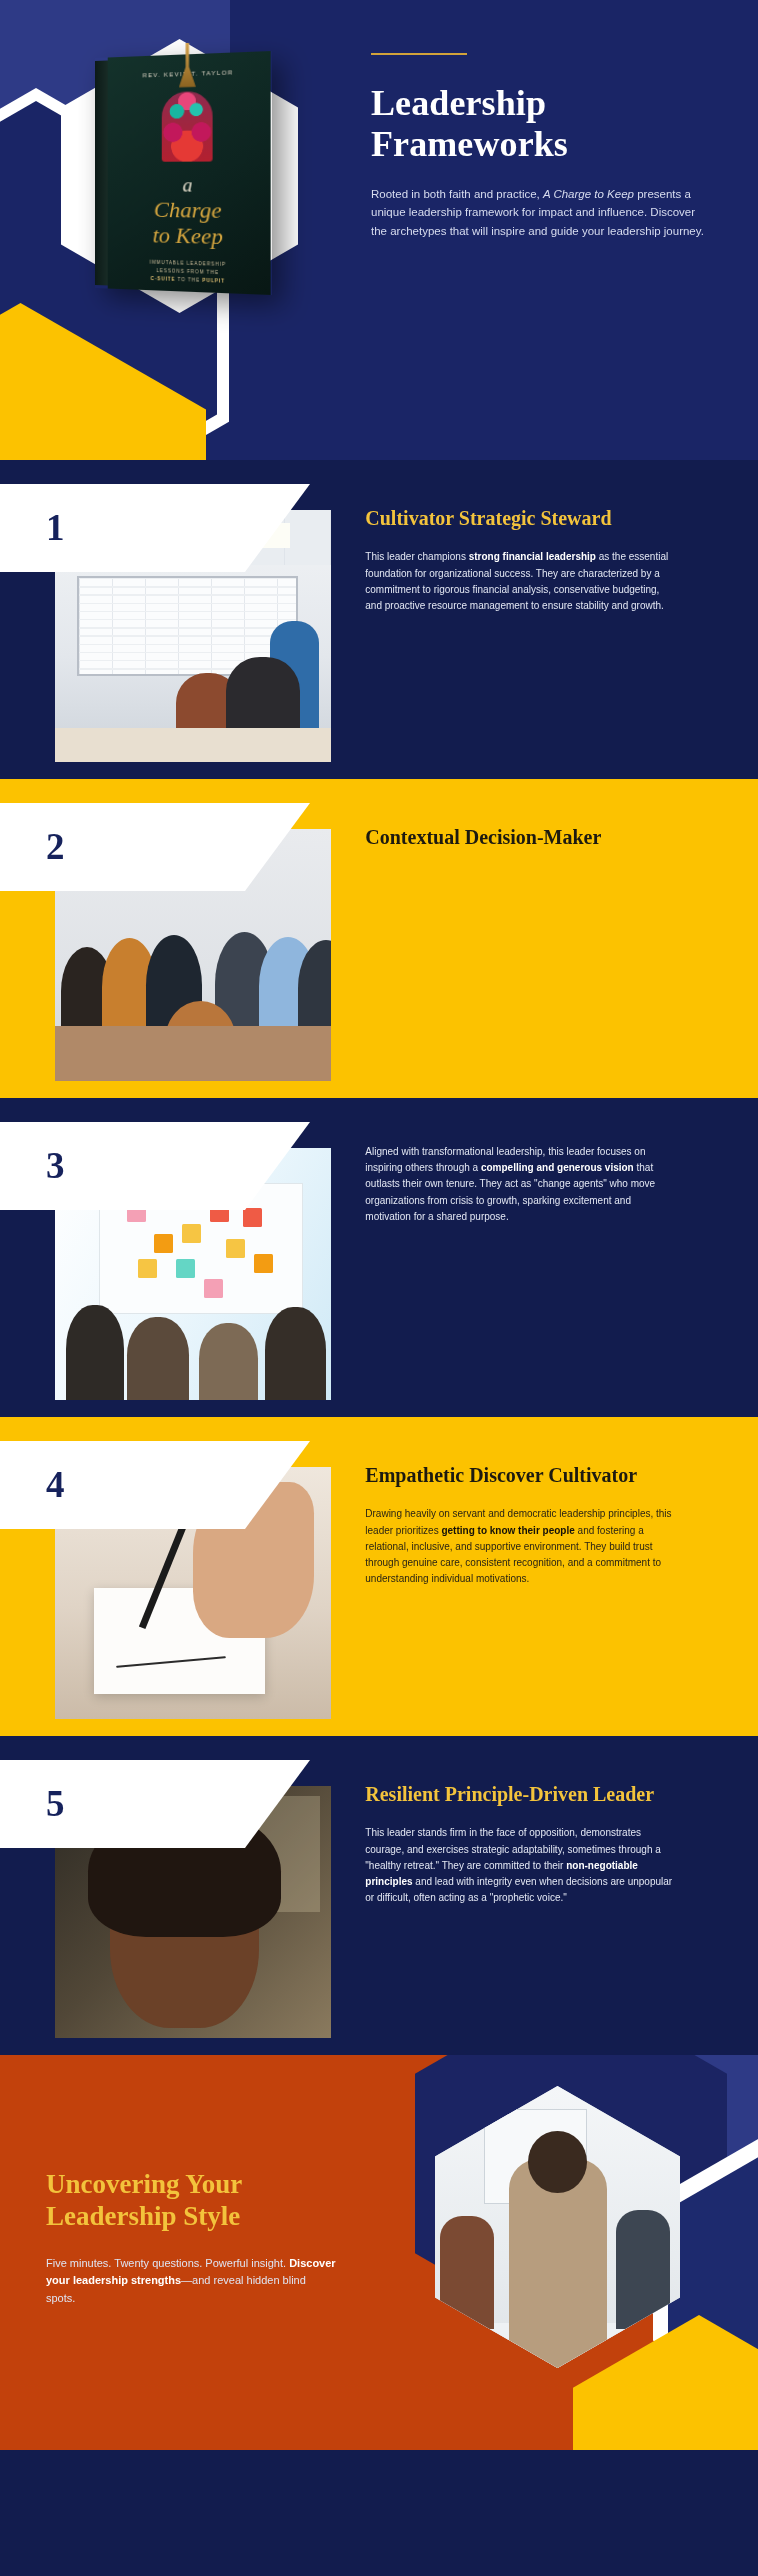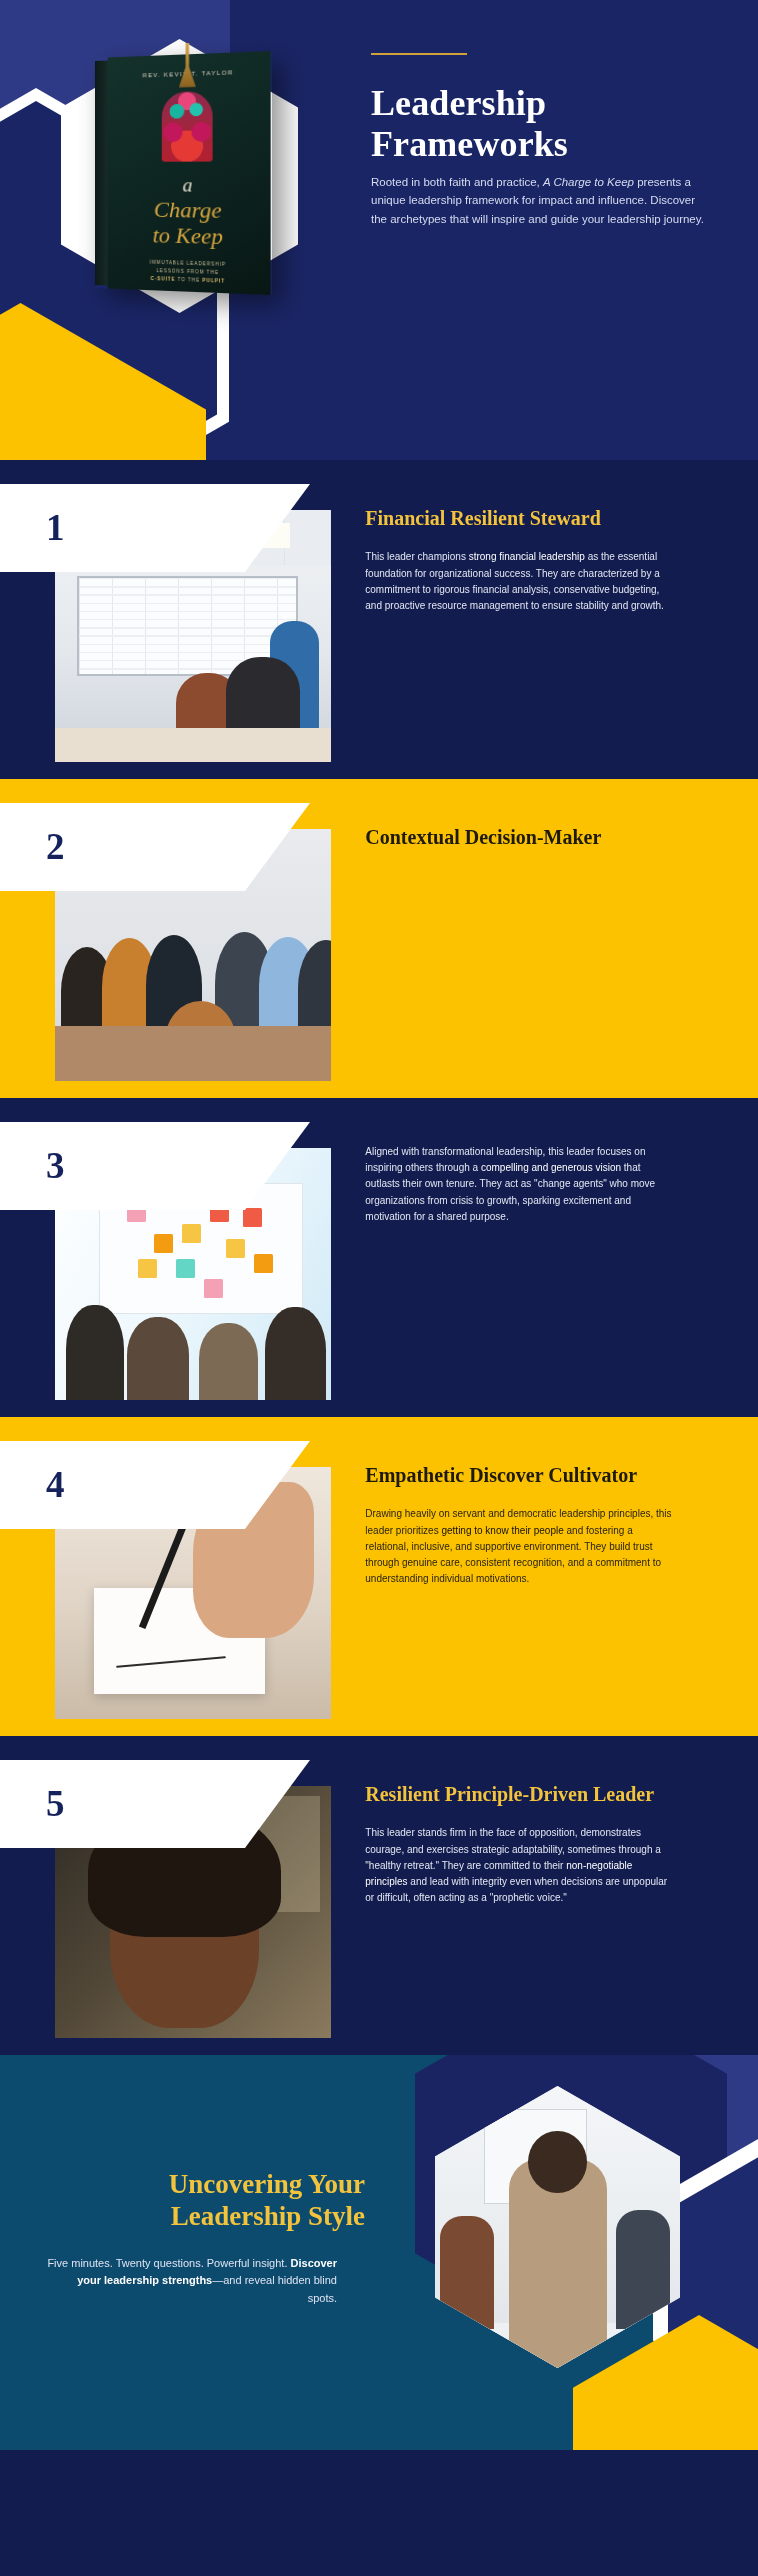--- a/index.html
+++ b/index.html
@@ -129,21 +129,21 @@
   }
   .rule {
     width: 96px; height: 2.2px; background: #d2a33a; margin-bottom: 28px;
   }
   .hero-title {
     font-family: "Liberation Serif", serif;
     color: #ffffff; font-size: 36px; line-height: 1.12; font-weight: 700;
     letter-spacing: 0.1px;
   }
   .hero-lead {
-    margin-top: 9px; color: #d7dcef; font-size: 11.5px; line-height: 1.62;
+    margin-top: 21px; color: #d7dcef; font-size: 11.5px; line-height: 1.62;
     max-width: 335px;
   }
   .hero-lead i { font-style: italic; }
 
   
   .sec { position: relative; width: 759px; overflow: hidden; }
   .sec.navy  { background: #121c4e; }
   .sec.gold  { background: #fcc200; }
 
   .sec-inner { position: relative; display: flex; min-height: 319px; }
@@ -177,28 +177,28 @@
     font-family: "Liberation Serif", serif;
     font-size: 20px; line-height: 1.22; font-weight: 700;
     margin-bottom: 19px;
   }
   .sec.navy .sec-title { color: #f3c33c; }
   .sec.gold .sec-title { color: #1d1a10; }
 
   .sec-body { font-size: 10px; line-height: 1.62; max-width: 312px; }
   .sec.navy .sec-body { color: #e3e7f3; }
   .sec.gold .sec-body { color: #2a2413; }
-  .sec-body b { font-weight: 400; }
+  .sec-body b { font-weight: 700; }
   .sec.navy .sec-body b { color: #ffffff; }
   .sec.gold .sec-body b { color: #14110a; }
 
   
   .footer {
     position: relative; width: 759px; height: 395px;
-    background: #0c4a6e; overflow: hidden; text-align: right;
+    background: #c2410c; overflow: hidden;
   }
   .f-hex-light { left: 472px; top: -120px; width: 289px; height: 334px; background: #2e3a86; }
   .f-hex-navy  { left: 415px; top: -71px; width: 312px; height: 359px; background: #1b2463; }
   .f-hex-white-r { left: 653px; top: 74px; width: 245px; height: 282px; background: #ffffff; }
   .f-hex-navy-r  { left: 668px; top: 90px; width: 223px; height: 257px; background: #1d2a6e; }
   .f-hex-yellow  { left: 573px; top: 260px; width: 252px; height: 291px; background: #fcc200; }
   .f-hex-photo   { left: 435px; top: 31px; width: 245px; height: 282px; background: #c9d2dd; overflow: hidden; }
 
   .footer-text { position: absolute; left: 46px; top: 113px; width: 319px; z-index: 5; }
   .footer-title {
@@ -303,21 +303,21 @@
               <div class="p1"></div>
               <div class="p2"></div>
               <div class="tbl"></div>
           </div>
         </div>
         <div class="numband">
           <span>1</span>
         </div>
       </div>
       <div class="sec-right">
-        <h2 class="sec-title">Financial Resilient Steward</h2>
+        <h2 class="sec-title">Cultivator Strategic Steward</h2>
         <p class="sec-body">
           <span>This leader champions </span><b>strong financial leadership</b><span> as the essential foundation for organizational success. They are characterized by a commitment to rigorous financial analysis, conservative budgeting, and proactive resource management to ensure stability and growth.</span>
         </p>
       </div>
     </div>
   </section>
 
   <section class="sec gold">
     <div class="sec-inner">
       <div class="sec-left">

